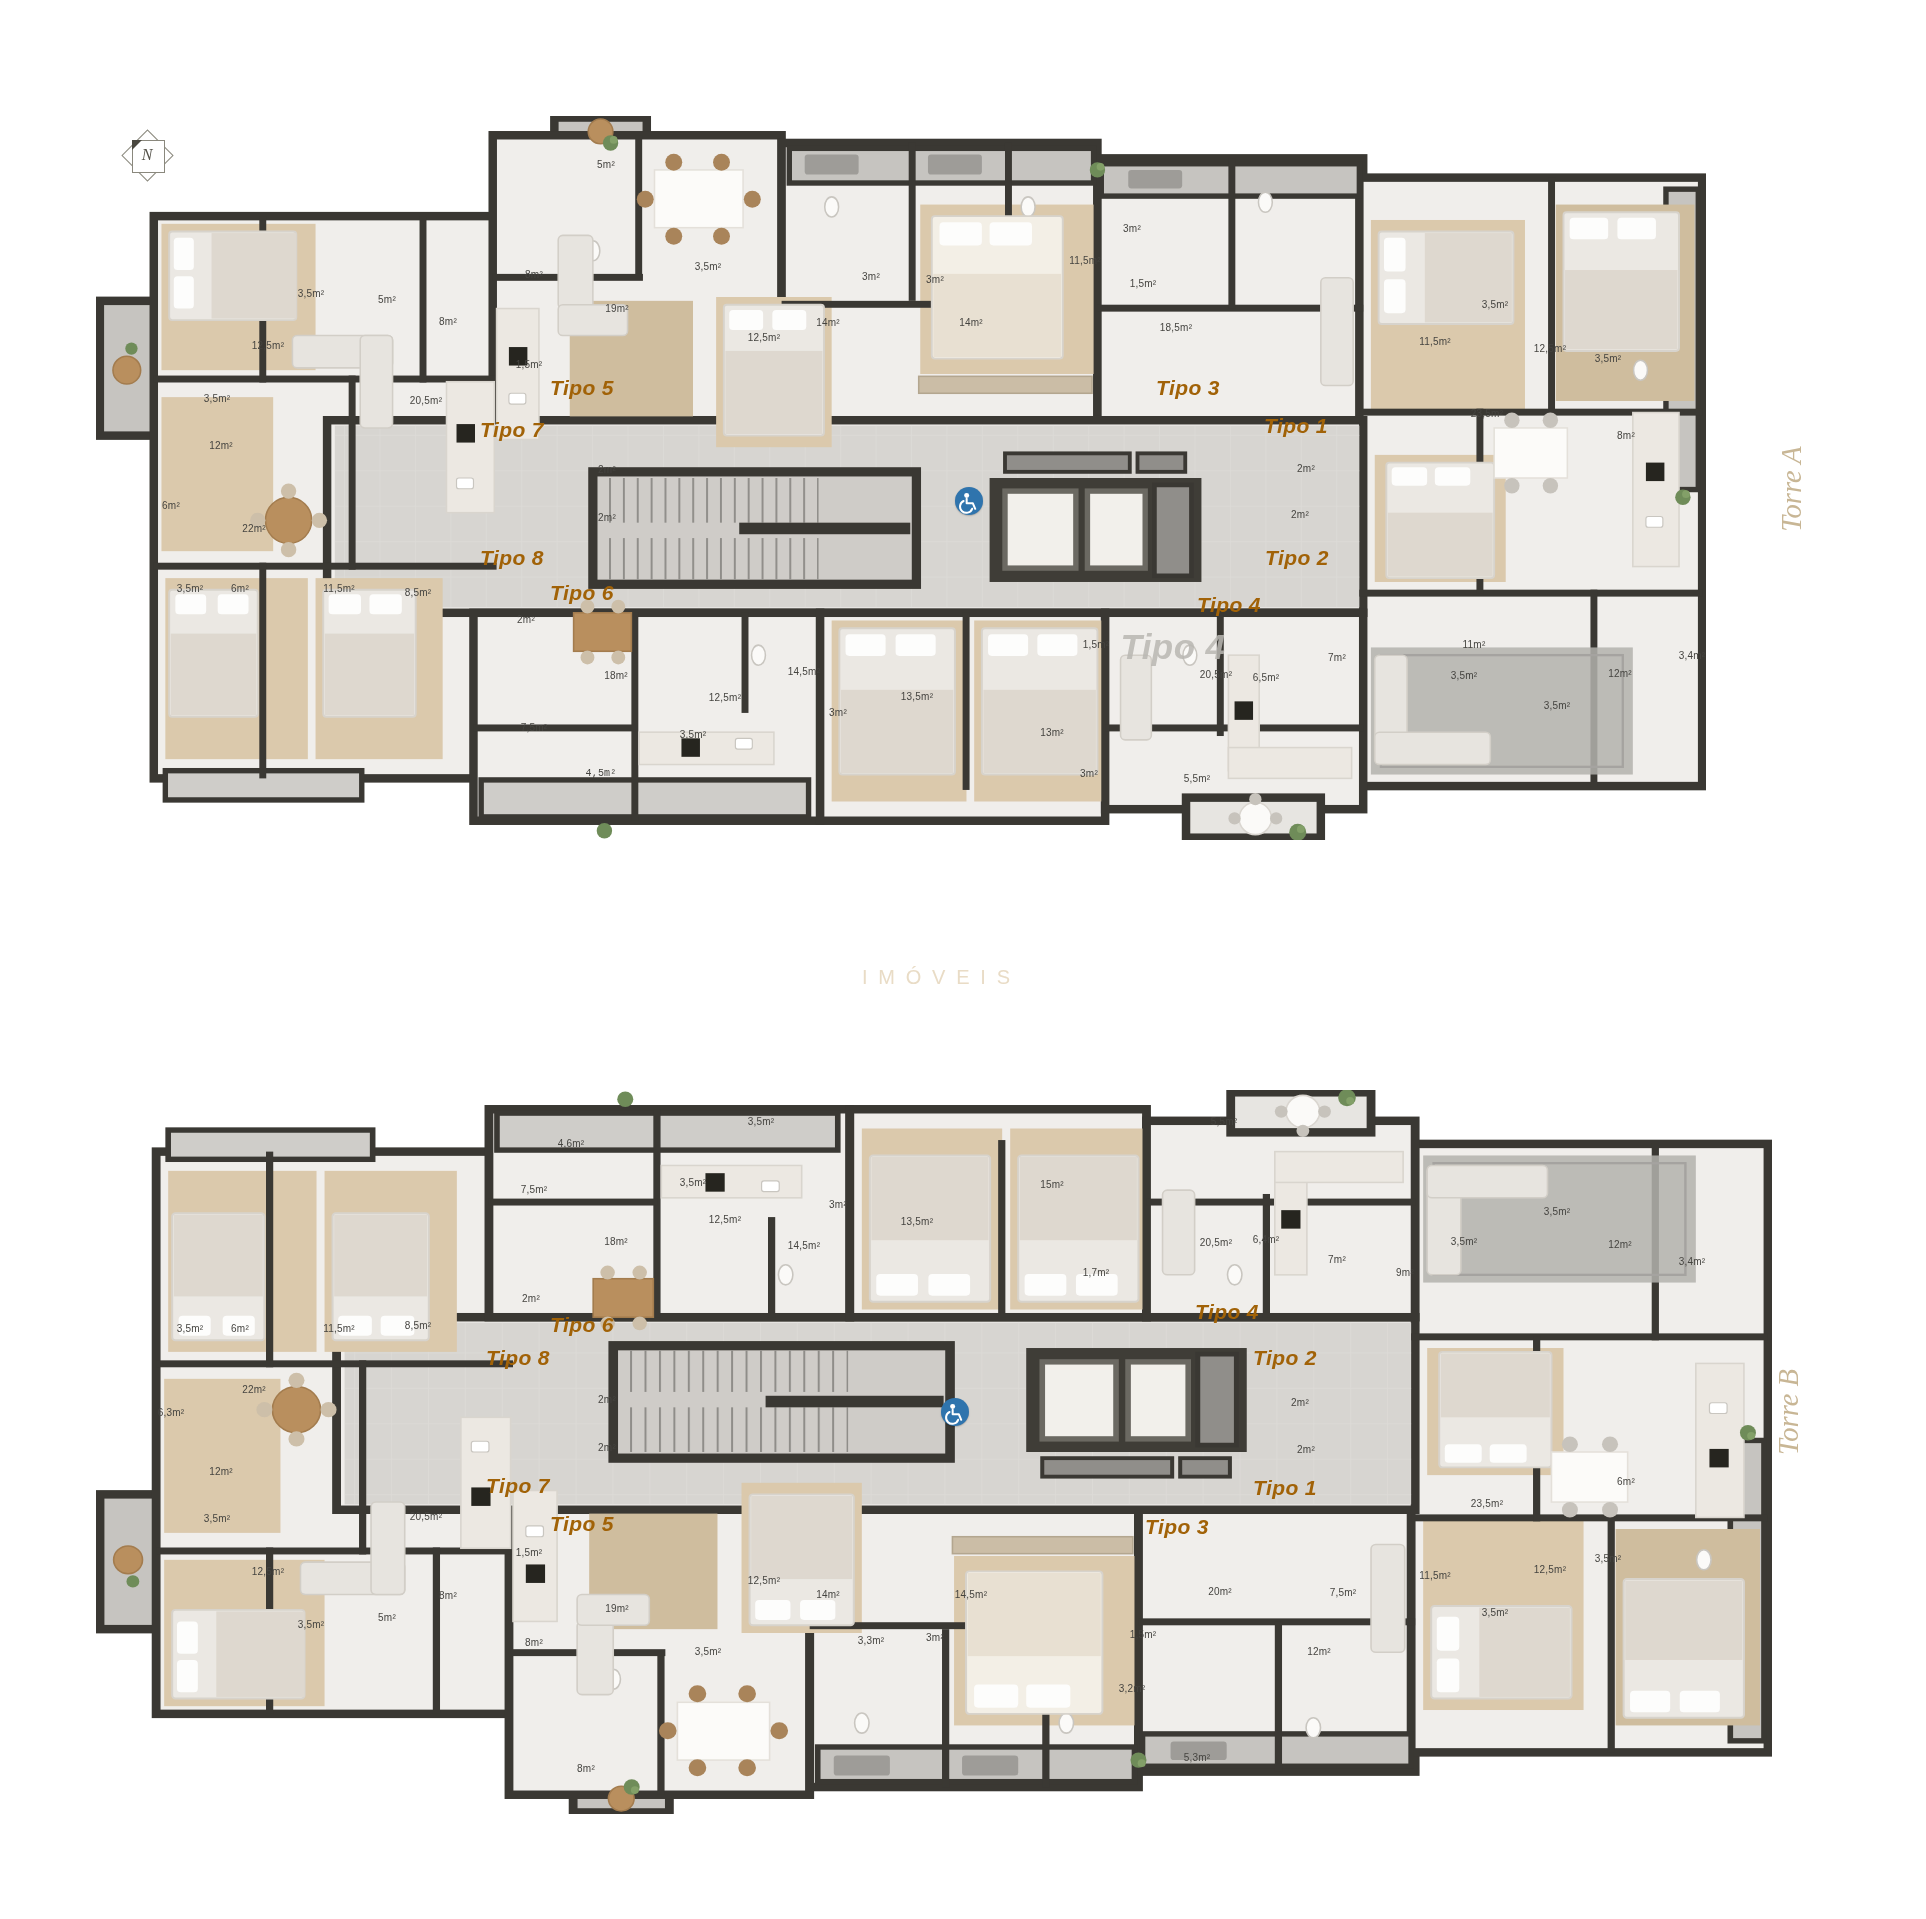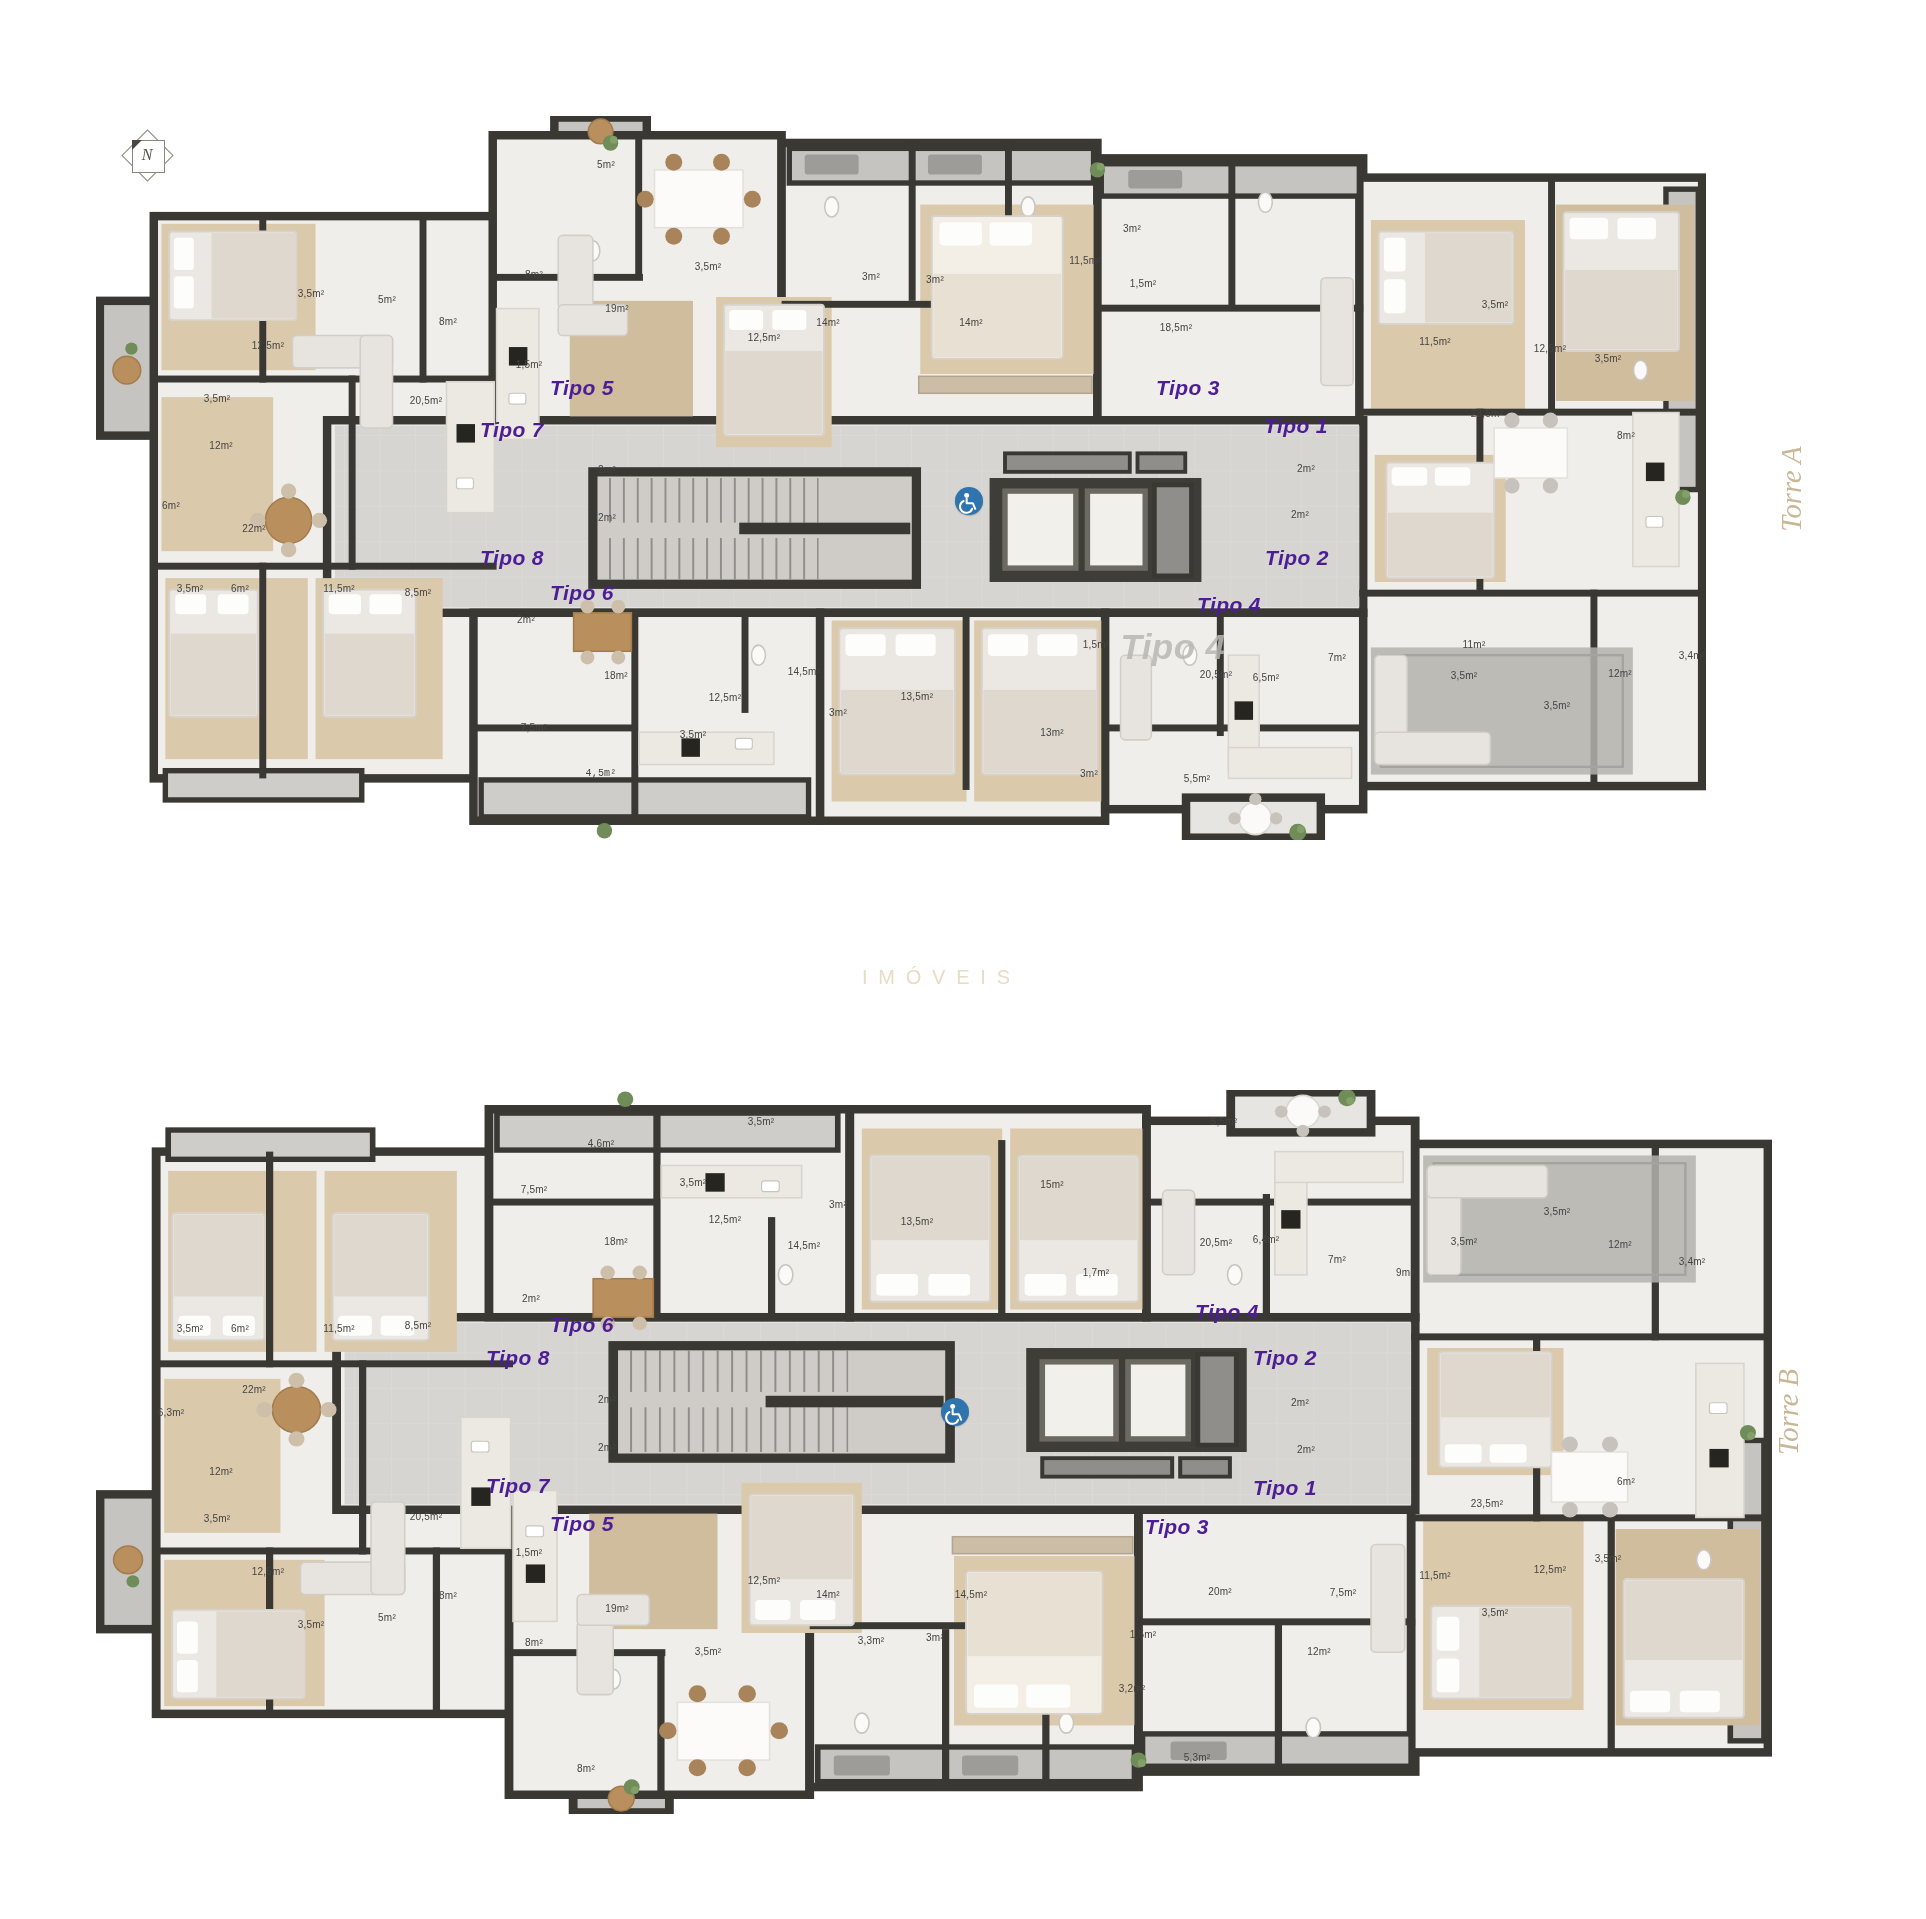--- a/index.html
+++ b/index.html
@@ -19,21 +19,21 @@
       font:italic 16px "Liberation Serif",serif;color:#55534a;}
 
   
   .plan-svg{position:absolute;display:block;}
   .plan-a{left:96px;top:116px;width:1610px;height:724px;}
   .plan-b{left:96px;top:1090px;width:1676px;height:724px;}
 
   
   .labels{position:absolute;left:0;top:0;width:100%;height:100%;pointer-events:none;}
   .tipo-label{position:absolute;transform:translate(-50%,-50%);white-space:nowrap;
-      font:italic 700 21px "Liberation Sans",sans-serif;color:#4c1d95;letter-spacing:0.4px;}
+      font:italic 700 21px "Liberation Sans",sans-serif;color:#a16207;letter-spacing:0.4px;}
   .tipo-label.ghost{font-size:35px;color:#b9b7b2;opacity:.85;}
   .area-label{position:absolute;transform:translate(-50%,-50%);white-space:nowrap;
       font:400 10px "Liberation Sans",sans-serif;color:#454440;letter-spacing:0.2px;}
   .torre-label{position:absolute;transform:translate(-50%,-50%) rotate(-90deg);
       white-space:nowrap;font:italic 400 28.5px "Liberation Serif",serif;color:#c8b695;}
   .torre-a-label{left:1792px;top:489px;}
   .torre-b-label{left:1789px;top:1412px;}
 
   
   .logo{position:absolute;left:936px;top:972px;transform:translate(-50%,-50%);
@@ -463,21 +463,21 @@
       <div class="area-label" style="left: 1300px; top: 1402px;">2m²</div>
       <div class="area-label" style="left: 1495px; top: 1612px;">3,5m²</div>
       <div class="area-label" style="left: 1435px; top: 1575px;">11,5m²</div>
       <div class="area-label" style="left: 1550px; top: 1569px;">12,5m²</div>
       <div class="area-label" style="left: 1608px; top: 1558px;">3,5m²</div>
       <div class="area-label" style="left: 1487px; top: 1503px;">23,5m²</div>
       <div class="area-label" style="left: 1626px; top: 1481px;">6m²</div>
       <div class="area-label" style="left: 531px; top: 1298px;">2m²</div>
       <div class="area-label" style="left: 616px; top: 1241px;">18m²</div>
       <div class="area-label" style="left: 534px; top: 1189px;">7,5m²</div>
-      <div class="area-label" style="left: 601px; top: 1143px;">4,6m²</div>
+      <div class="area-label" style="left: 571px; top: 1143px;">4,6m²</div>
       <div class="area-label" style="left: 725px; top: 1219px;">12,5m²</div>
       <div class="area-label" style="left: 693px; top: 1182px;">3,5m²</div>
       <div class="area-label" style="left: 804px; top: 1245px;">14,5m²</div>
       <div class="area-label" style="left: 838px; top: 1204px;">3m²</div>
       <div class="area-label" style="left: 917px; top: 1221px;">13,5m²</div>
       <div class="area-label" style="left: 1052px; top: 1184px;">15m²</div>
       <div class="area-label" style="left: 1096px; top: 1272px;">1,7m²</div>
       <div class="area-label" style="left: 1216px; top: 1242px;">20,5m²</div>
       <div class="area-label" style="left: 1266px; top: 1239px;">6,4m²</div>
       <div class="area-label" style="left: 1337px; top: 1259px;">7m²</div>

